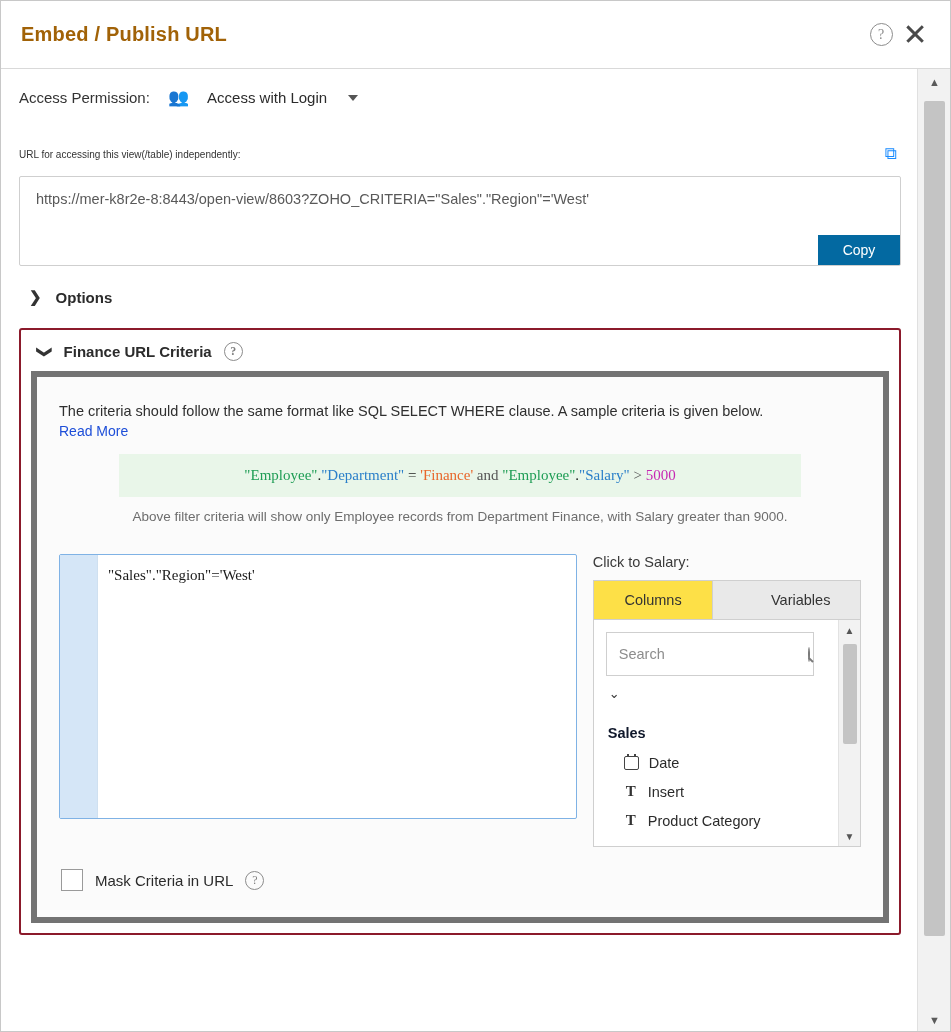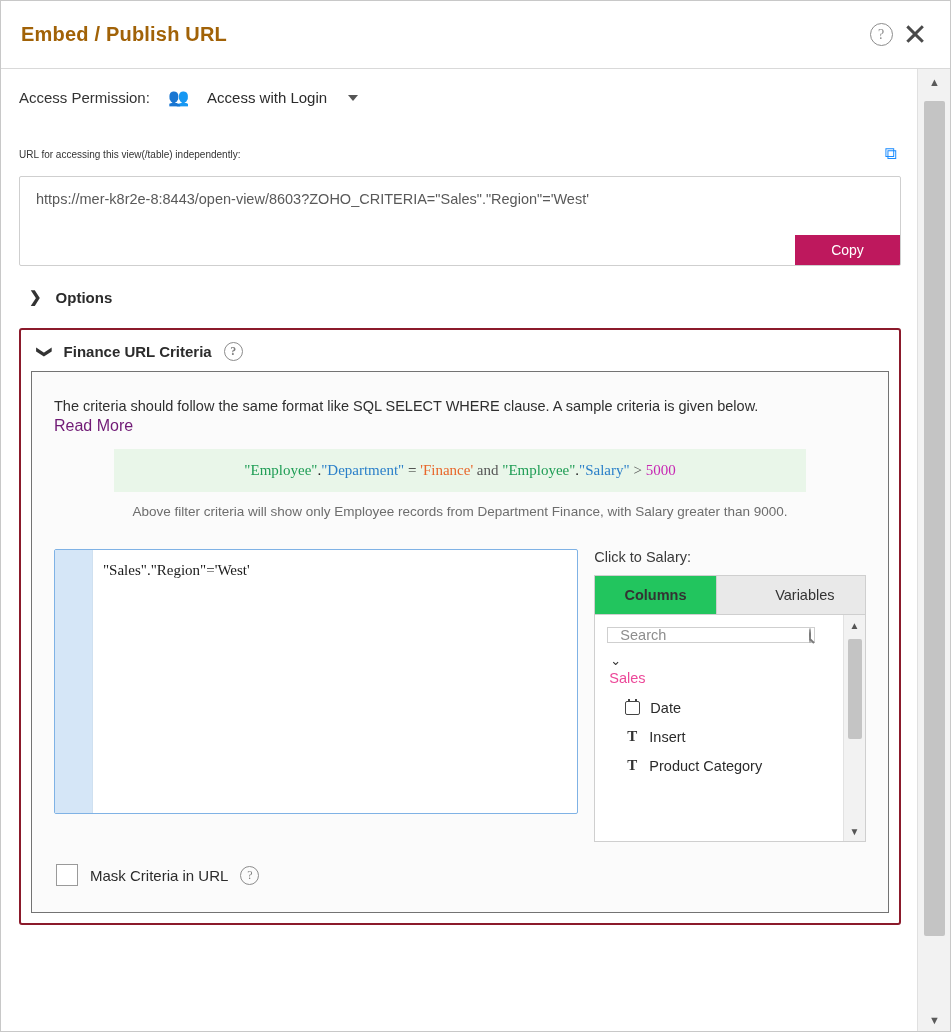--- a/index.html
+++ b/index.html
@@ -134,22 +134,22 @@
     border-radius: 2px;
     background: #fff;
     padding: 14px 16px;
     font-size: 14.5px;
     color: #595959;
     overflow: hidden;
   }
   .copy-btn {
     position: absolute;
     right: 0; bottom: 0;
-    width: 105px; height: 30px;
-    background: #be185d;
+    width: 82px; height: 30px;
+    background: #0369a1;
     color: #fff;
     font-size: 14px;
     display: flex; align-items: center; justify-content: center;
     cursor: pointer;
   }
 
   
   .section-head {
     display: flex;
     align-items: center;
@@ -184,32 +184,32 @@
   .help-small {
     width: 19px; height: 19px;
     border: 1.4px solid #8c8c8c;
     border-radius: 50%;
     color: #7d7d7d;
     font-size: 12px;
     display: flex; align-items: center; justify-content: center;
     font-family: "Liberation Serif", serif;
   }
   .criteria-inner {
-    border: 1px solid #737373;
+    border: 6px solid #737373;
     background: #fbfbfb;
     padding: 24px 22px 20px 22px;
   }
   .hint-text {
     font-size: 14.5px;
     color: #2f2f2f;
     line-height: 1.45;
   }
   .read-more {
-    color: #701a75;
-    font-size: 16px;
+    color: #1d4ed8;
+    font-size: 14px;
     cursor: pointer;
     display: inline-block;
   }
   .sample-box {
     background: #e9f6e9;
     margin: 14px 60px 0 60px;
     padding: 13px 10px;
     text-align: center;
     font-size: 15px;
     font-family: "Liberation Serif", serif;
@@ -268,31 +268,31 @@
     flex: 1;
     text-align: center;
     padding: 11px 0;
     font-size: 14.5px;
     cursor: pointer;
     background: #e9e9e9;
     color: #333;
     border-right: 1px solid #cfcfcf;
   }
   .tab:last-child { border-right: none; padding-left: 28px; }
-  .tab.active { background: #22c55e; font-weight: bold; }
+  .tab.active { background: #fde047; font-weight: normal; }
   .insert-body {
     border: 1px solid #cfcfcf;
     height: 228px;
     position: relative;
     background: #fff;
     overflow: hidden;
   }
   .search-wrap {
     margin: 12px 12px 0 12px;
-    height: 16px;
+    height: 44px;
     border: 1px solid #cfcfcf;
     display: flex; align-items: center;
     padding: 0 8px 0 10px;
     background: #fff;
     width: 208px;
   }
   .search-wrap input {
     border: none; outline: none;
     font-size: 14.5px;
     color: #333;
@@ -314,23 +314,24 @@
     background: #7a7a7a;
     right: -5px; bottom: 0px;
     transform: rotate(45deg);
   }
   .tree {
     padding: 10px 12px 0 12px;
     font-size: 14.5px;
   }
   .tree-chev { color: #333; font-size: 13px; padding-left: 3px; }
   .tree-table {
-    font-weight: normal;
-    color: #ec4899;
+    font-weight: bold;
+    color: #0f172a;
     padding: 2px 0 8px 2px;
+    margin-top: 22px;
   }
   .tree-item {
     display: flex; align-items: center;
     gap: 10px;
     padding: 6px 0 6px 18px;
     color: #2b2b2b;
   }
   .type-t { font-family: "Liberation Serif", serif; font-weight: bold; font-size: 15px; color:#333; width:14px; text-align:center;}
   .cal-icon {
     width: 15px; height: 14px;

